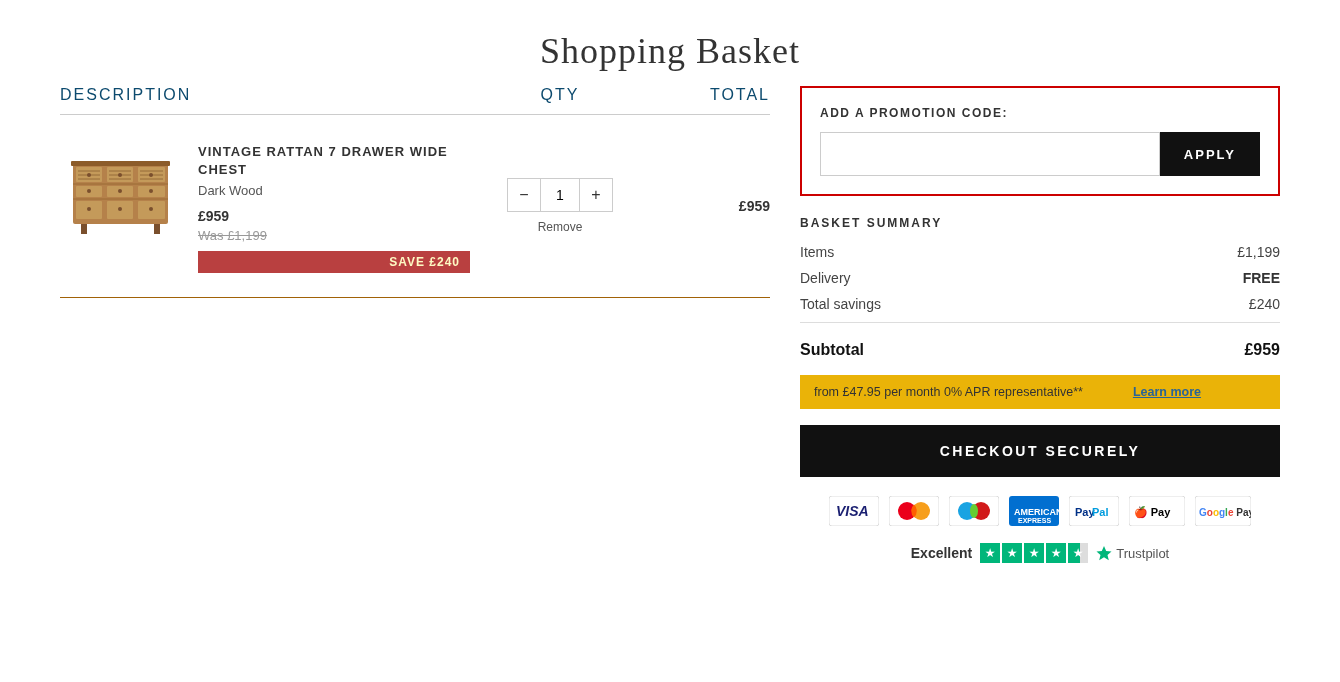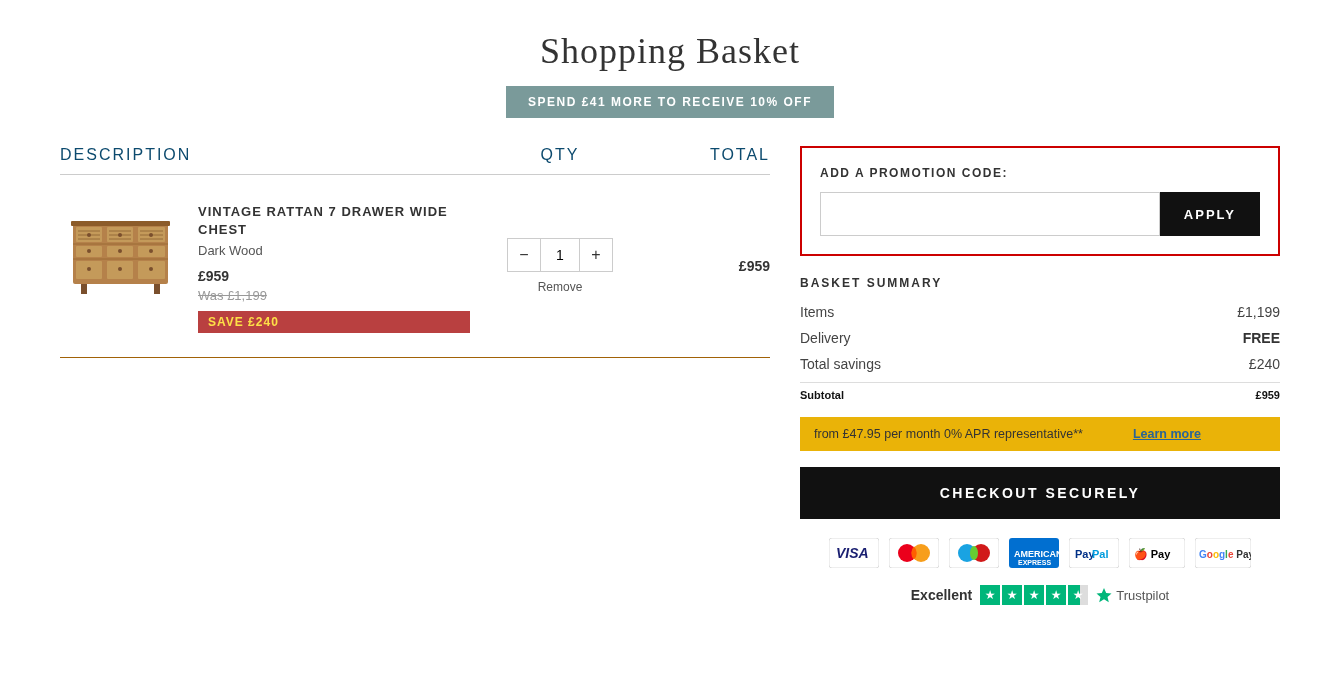--- a/index.html
+++ b/index.html
@@ -136,28 +136,29 @@
 
     .product-price-was {
       font-size: 13px;
       color: #999;
       text-decoration: line-through;
       font-family: Arial, sans-serif;
     }
 
     .save-badge {
       background: #b94040;
-      color: #fde047;
+      color: #fef9c3;
       font-size: 12px;
       font-weight: 700;
       letter-spacing: 1px;
       padding: 4px 10px;
       display: inline-block;
       margin-top: 4px;
       font-family: Arial, sans-serif;
+      text-align: right;
     }
 
     
     .qty-control {
       display: flex;
       flex-direction: column;
       align-items: center;
       gap: 8px;
     }
 
@@ -286,25 +287,25 @@
     .summary-row {
       display: flex;
       justify-content: space-between;
       margin-bottom: 10px;
       font-size: 14px;
       font-family: Arial, sans-serif;
       color: #444;
     }
 
     .summary-row.subtotal {
-      font-size: 11px;
+      font-size: 16px;
       font-weight: 700;
       color: #111;
       margin-top: 6px;
-      padding-top: 6px;
+      padding-top: 18px;
       border-top: 1px solid #ddd;
       justify-content: space-between;
     }
 
     .summary-value-free {
       font-weight: 700;
       color: #333;
     }
 
     .finance-banner {
@@ -400,23 +401,20 @@
       color: #555;
     }
   </style>
 </head>
 <body>
 
 <div class="page-container">
 
   <h1 class="page-title">Shopping Basket</h1>
 
-  <div class="promo-banner">
-    <div class="promo-banner-text">SPEND £41 MORE TO RECEIVE 10% OFF</div>
-  </div>
 
   <div class="main-layout">
 
     <div class="left-panel">
 
       <div class="table-header">
         <div class="table-header-cell">DESCRIPTION</div>
         <div class="table-header-cell center">QTY</div>
         <div class="table-header-cell right">TOTAL</div>
       </div>

